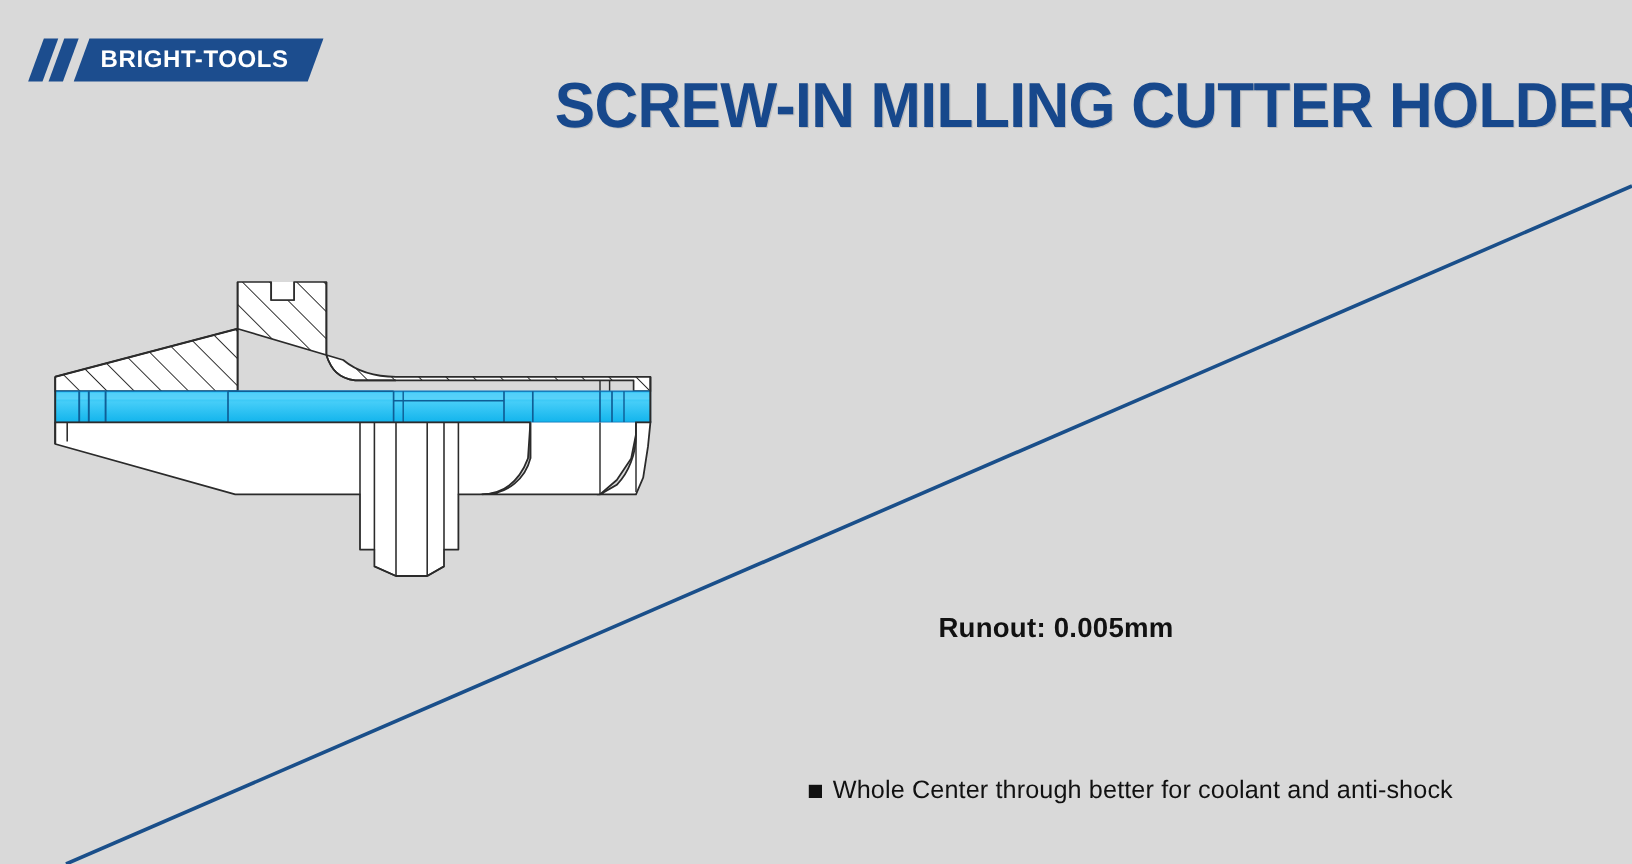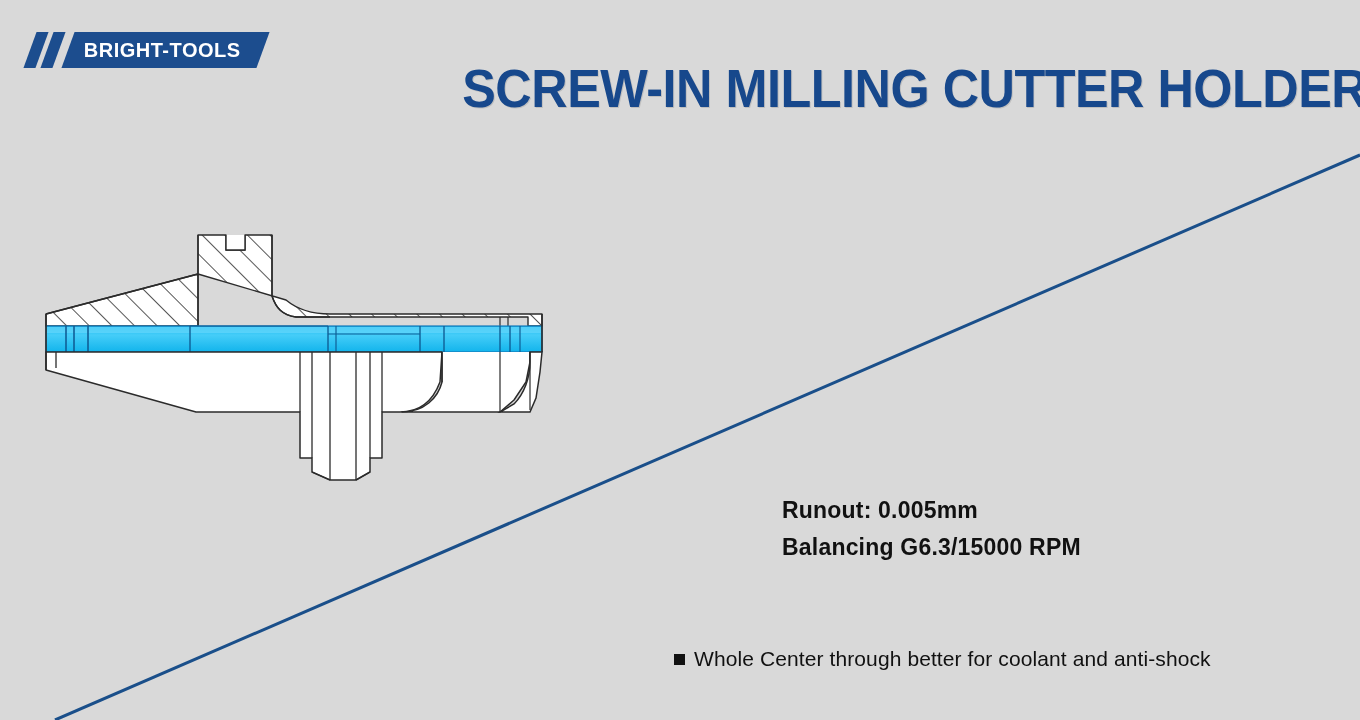--- a/index.html
+++ b/index.html
@@ -38,21 +38,21 @@
     font-family:"Liberation Sans Narrow","Liberation Sans", sans-serif;
     transform:scaleX(0.95); transform-origin:center top;
     white-space:nowrap;
     text-shadow:1px 1px 0 rgba(0,0,0,0.12);
   }
 
   
   .drawing { position:absolute; left:30px; top:222px; width:530px; height:270px; }
 
   
-  .specs { position:absolute; left:782px; top:492px; width:540px; }
+  .specs { position:absolute; left:782px; top:505px; width:540px; }
   .spec-line {
     color:#111111; font-size:23px; font-weight:bold;
     line-height:37px; letter-spacing:0.2px;
     white-space:nowrap;
     font-family:"Liberation Sans", sans-serif;
   }
 
   
   .bullet-row {
     position:absolute; left:674px; top:647px;
@@ -177,21 +177,20 @@
       </g>
 
       <path d="M 16,92 L 16,148" stroke="#2b2b2b" stroke-width="1.6" fill="none"></path>
 
       <path d="M 512,92 L 512,130" stroke="#2b2b2b" stroke-width="1.6" fill="none"></path>
     </svg>
   </div>
 
   <div class="specs">
     <div class="spec-line">Runout: 0.005mm</div>
-    <div class="spec-line">Balancing G6.3/15000 RPM</div>
   </div>
 
   <div class="bullet-row">
     <span class="bullet-mark"></span>
     <span class="bullet-text">Whole Center through better for coolant and anti-shock</span>
   </div>
 
 </div>
 
 </body></html>

